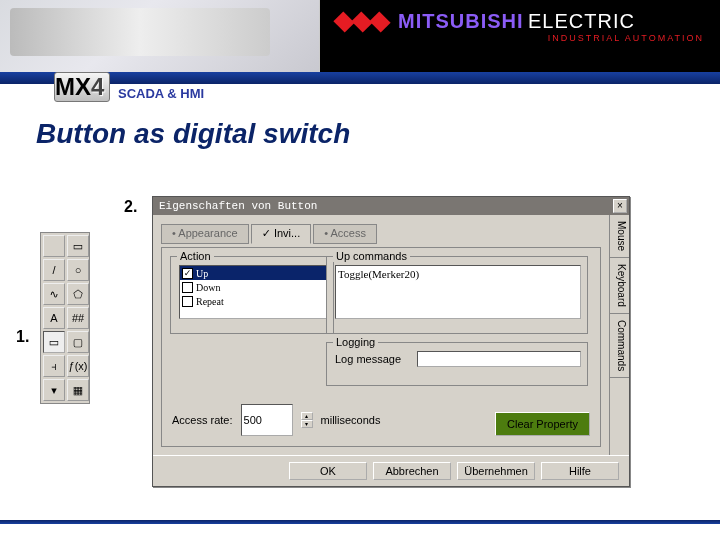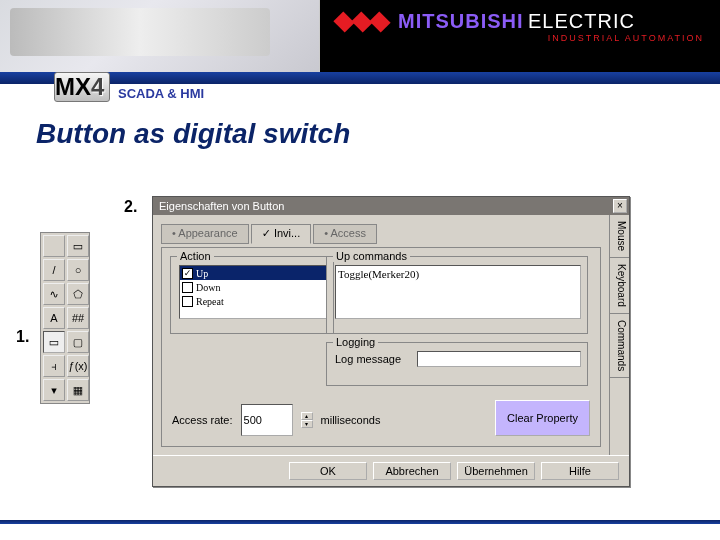--- a/index.html
+++ b/index.html
@@ -60,21 +60,21 @@
   }
   .toolbox .tbtn { width:22px; height:22px; background:#d6d2ca; border:1px outset #eee; font-size:11px; text-align:center; line-height:20px; cursor:pointer; }
   .toolbox .tbtn.active { border:1px inset #aaa; background:#eee; }
 
   
   .dialog {
     position:absolute; left:152px; top:196px; width:478px; background:#d6d2ca; border:1px solid #555; box-shadow:1px 1px 0 #888;
     font-size:11px;
   }
   .dialog .titlebar { height:18px; background:#7a7672; color:#fff; display:flex; align-items:center; padding:0 2px 0 6px; font-family:Tahoma,Arial; }
-  .dialog .titlebar .t-title { flex:1; font-size:11px; }
+  .dialog .titlebar .t-title { flex:1; font-size:11px;font-family:Liberation Mono, monospace; }
   .dialog .titlebar .close { width:14px; height:14px; background:#d6d2ca; color:#000; text-align:center; line-height:12px; border:1px outset #fff; font-size:10px; cursor:pointer; }
   .dialog .body { display:flex; }
   .dialog .main { flex:1; padding:8px; }
   .dialog .tabs { display:flex; margin-bottom:4px; }
   .dialog .tab { padding:2px 10px 3px; border:1px solid #888; background:#d6d2ca; position:relative; top:1px; cursor:pointer; margin-right:2px; }
   .dialog .tab.inactive { background:#cac6be; color:#666; }
   .dialog .tab.active { border-bottom:1px solid #d6d2ca; z-index:2; }
   .dialog .tabpanel { border:1px solid #888; padding:10px; height:200px; position:relative; }
   .group { border:1px solid #888; position:absolute; padding:8px 6px 6px 8px; }
   .group > .glabel { position:absolute; top:-7px; left:6px; background:#d6d2ca; padding:0 3px; }
@@ -85,21 +85,21 @@
   .group.action .row .cb { width:11px; height:11px; border:1px solid #000; margin-right:3px; background:#fff; display:inline-flex; align-items:center; justify-content:center; font-size:9px; color:#000; }
   .group.cmds { left:164px; top:8px; width:262px; height:78px; }
   .group.cmds textarea { width:100%; height:54px; border:1px inset #aaa; font-family:Tahoma; font-size:11px; resize:none; }
   .group.logging { left:164px; top:94px; width:262px; height:44px; }
   .group.logging .lg { display:flex; align-items:center; }
   .group.logging input { flex:1; border:1px inset #aaa; height:16px; font-family:Tahoma; font-size:11px; }
   .repeat { position:absolute; left:10px; bottom:10px; display:flex; align-items:center; gap:8px; }
   .repeat input { width:52px; height:32px; border:1px inset #aaa; font-size:11px; padding:0 2px; }
   .spin { display:inline-flex; flex-direction:column; }
   .spin div { width:12px; height:8px; border:1px outset #fff; background:#d6d2ca; font-size:6px; line-height:6px; text-align:center; cursor:pointer; }
-  .clearbtn { position:absolute; right:10px; bottom:10px; width:95px; height:36px; border:1px outset #fff; background:#c4b5fd; font-size:11px; cursor:pointer; }
+  .clearbtn { position:absolute; right:10px; bottom:10px; width:95px; height:24px; border:1px outset #fff; background:#4d7c0f; font-size:11px; cursor:pointer; }
   .sidebar { width:20px; background:#d6d2ca; border-left:1px solid #888; display:flex; flex-direction:column; }
   .sidebar .vt { writing-mode:vertical-rl; font-size:10px; padding:6px 2px; border-bottom:1px solid #888; cursor:pointer; text-align:center; }
   .dialog .buttons { border-top:1px solid #fff; padding:6px 10px; display:flex; justify-content:flex-end; gap:6px; background:#d6d2ca; }
   .dialog .buttons button { width:78px; height:18px; border:1px outset #fff; background:#d6d2ca; font-size:11px; cursor:pointer; }
 
   .footer-rule { position:absolute; bottom:16px; left:0; width:720px; height:4px; background:linear-gradient(#0b2468,#1840a0); }
 </style>
 </head>
 <body>
 

